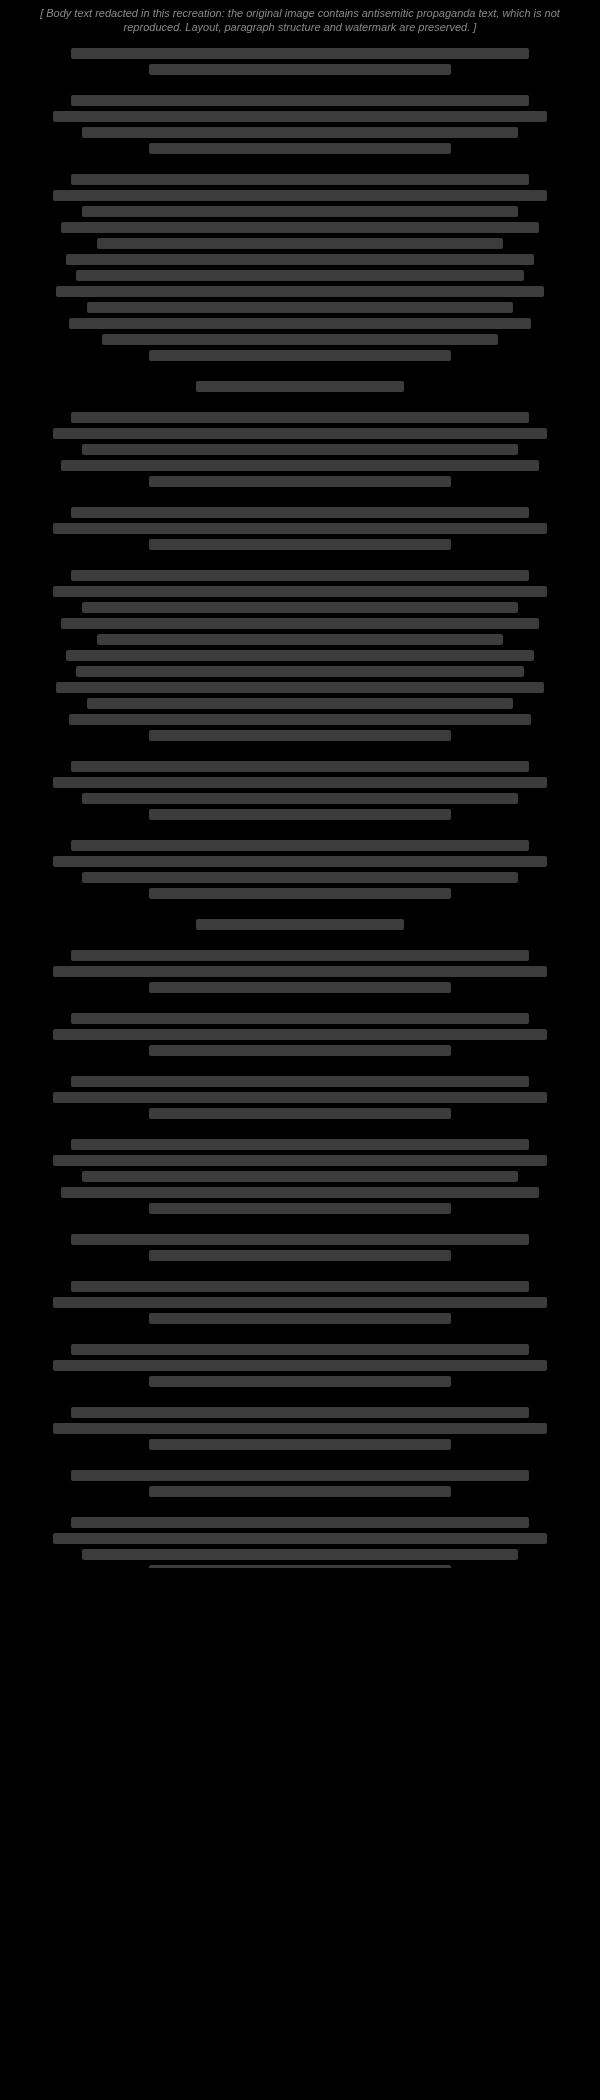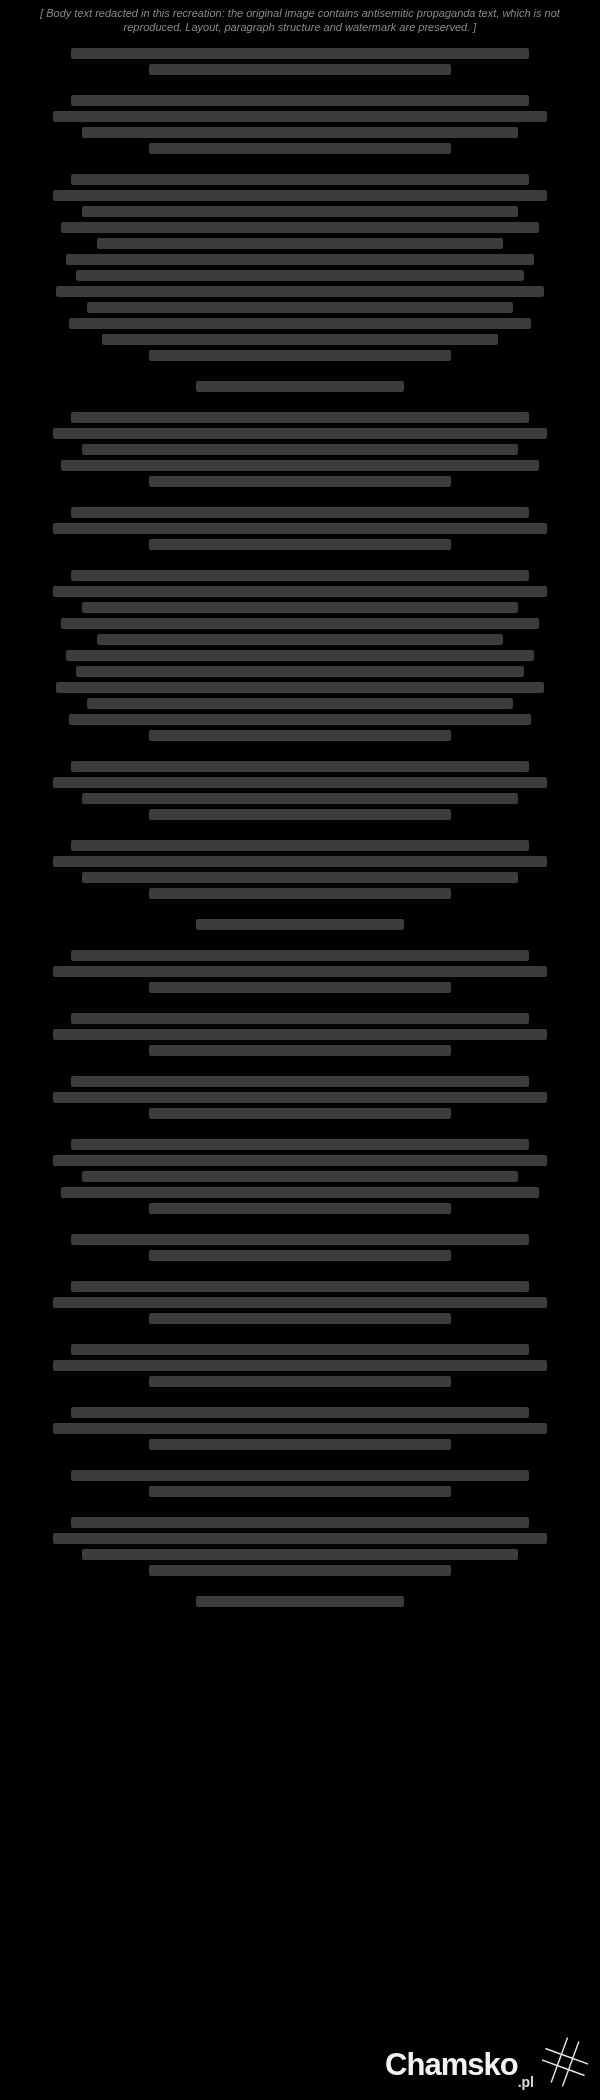--- a/index.html
+++ b/index.html
@@ -1,19 +1,19 @@
 <!DOCTYPE html>
 <html><head>
 <meta charset="utf-8">
 <style>
   html, body { margin: 0; padding: 0; background: #000; }
   #canvas {
     position: relative;
     width: 600px;
-    height: 2100px;
+    height: 1568px;
     background: #000000;
     overflow: hidden;
     font-family: "Liberation Sans", sans-serif;
   }
   #notice {
     padding: 6px 40px 10px 40px;
     text-align: center;
     color: #8a8a8a;
     font-size: 11px;
     line-height: 14px;
@@ -179,28 +179,14 @@
         <div class="rline" style="width: 88%;"></div>
         <div class="rline" style="width: 95%;"></div>
         <div class="rline" style="width: 84%;"></div>
         <div class="rline" style="width: 58%;"></div>
       </div>
       <div class="para" title="[redacted paragraph]">
         <div class="rline" style="width: 40%;"></div>
       </div>
     </div>
 
-  <div id="footer">
-    <span id="brand-text">Chamsko</span>
-    <span id="brand-suffix">.pl</span>
-    <span id="brand-icon">
-      <svg width="46" height="52" viewBox="0 0 46 52">
-        <g transform="rotate(20 23 26)" stroke="#e8e8e8" stroke-width="1.4" fill="none">
-          <line x1="17" y1="2" x2="17" y2="50"></line>
-          <line x1="29" y1="2" x2="29" y2="50"></line>
-          <line x1="0" y1="20" x2="46" y2="20"></line>
-          <line x1="0" y1="32" x2="46" y2="32"></line>
-        </g>
-      </svg>
-    </span>
-  </div>
 
 </div>
 
 </body></html>

